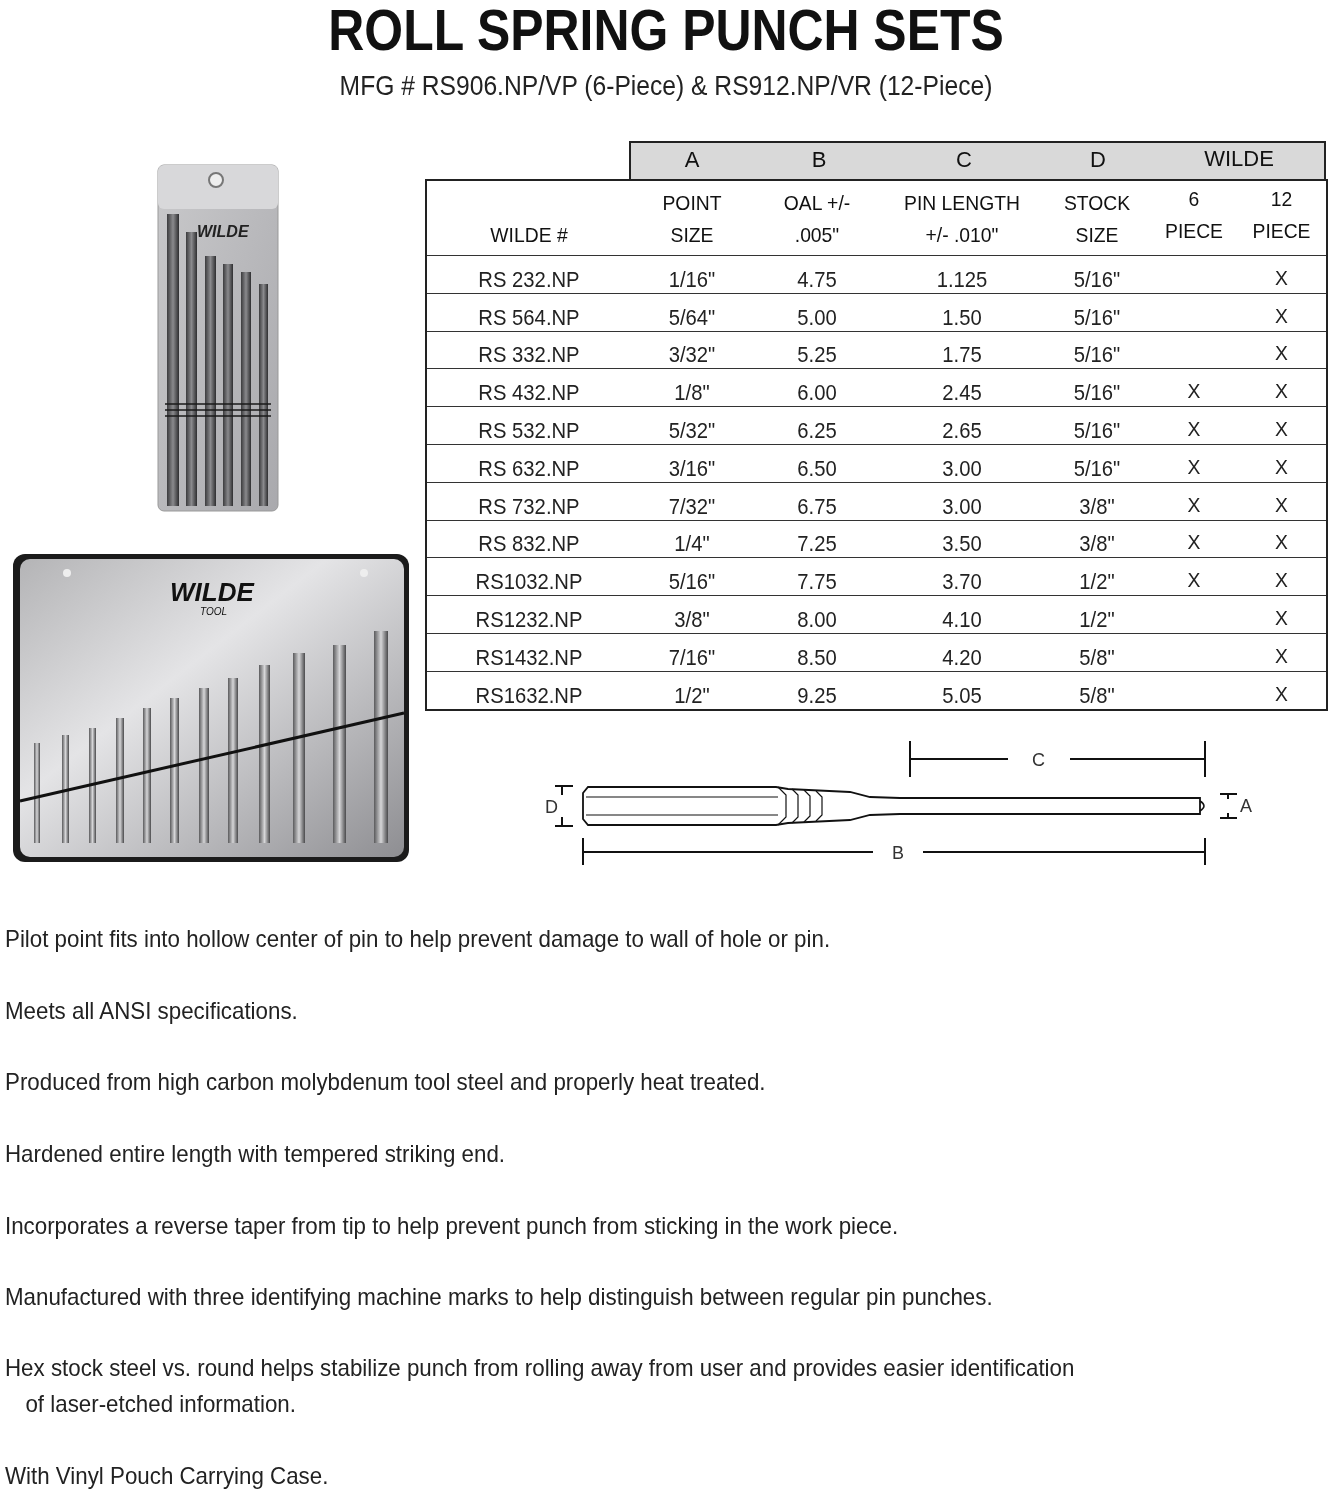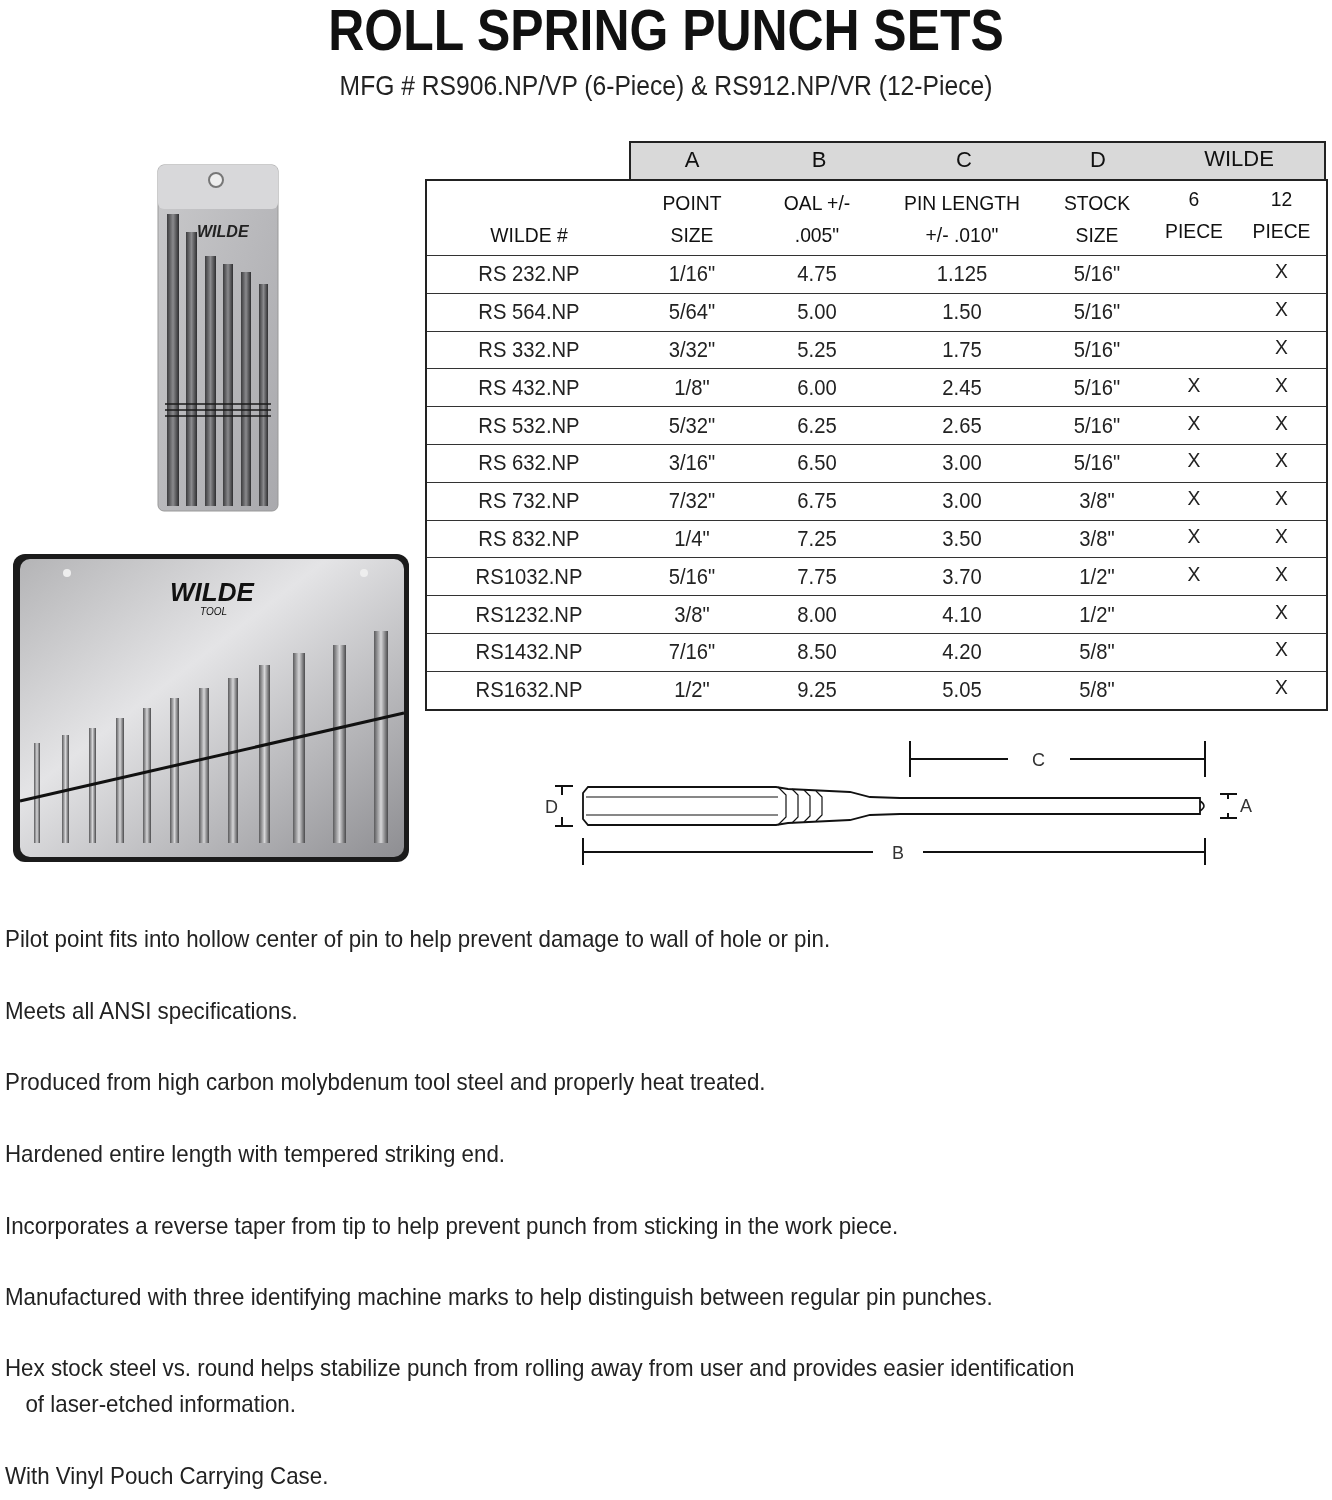--- a/index.html
+++ b/index.html
@@ -14,21 +14,21 @@
   
   .img-pouch6 { position: absolute; left: 157px; top: 164px; width: 122px; height: 348px; }
   .img-pouch12 { position: absolute; left: 12px; top: 553px; width: 398px; height: 310px; }
 
   
   .spec-table { position: absolute; left: 425px; top: 141px; width: 903px; }
   .hdr-band { position: absolute; left: 204px; top: 0; width: 697px; height: 38px;
               background: #d9d9d9; border: 2px solid #222; border-bottom: none; box-sizing: border-box; }
   .hdr-band span { position: absolute; top: 4px; font-size: 22px; color: #111; transform: translateX(-50%); }
   .tbl-body { position: absolute; left: 0; top: 38px; width: 903px; border: 2px solid #222; box-sizing: border-box; }
-  .row { display: flex; height: 37.8px; border-top: 1.5px solid #333; box-sizing: border-box; align-items: center; }
+  .row { display: flex; height: 37.8px; border-top: 1.5px solid #333; box-sizing: border-box; align-items: flex-end; }
   .row.head { height: 74px; border-top: none; align-items: flex-end; padding-bottom: 4px; }
   .cell { text-align: center; font-size: 22px; color: #222; transform: scaleX(0.92); }
   .head .cell { font-size: 21px; line-height: 32px; color: #111; }
   .c0 { width: 204px; } .c1 { width: 122px; } .c2 { width: 128px; } .c3 { width: 162px; }
   .c4 { width: 108px; } .c5 { width: 86px; } .c6 { width: 89px; }
   .head .c5, .head .c6 { align-self: flex-start; padding-top: 2px; }
   .mark { font-size: 21px; position: relative; top: -3px; }
 
   
   .diagram { position: absolute; left: 540px; top: 735px; width: 740px; height: 140px; }

